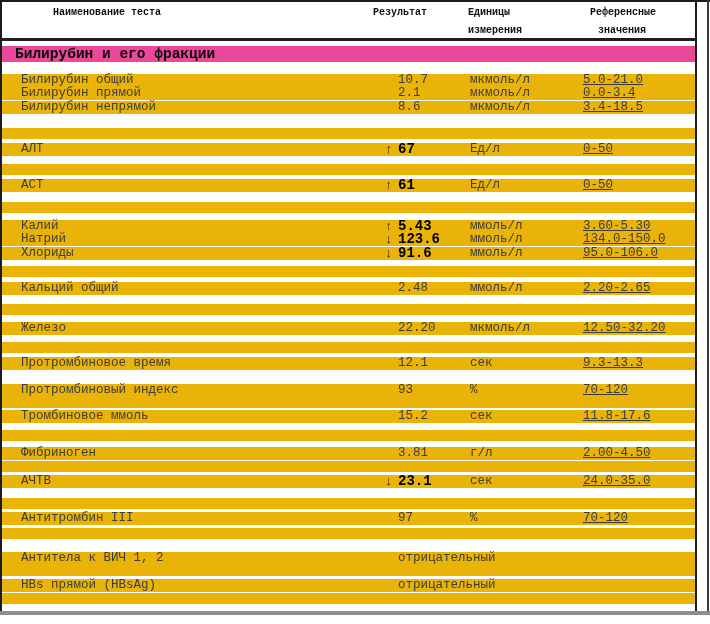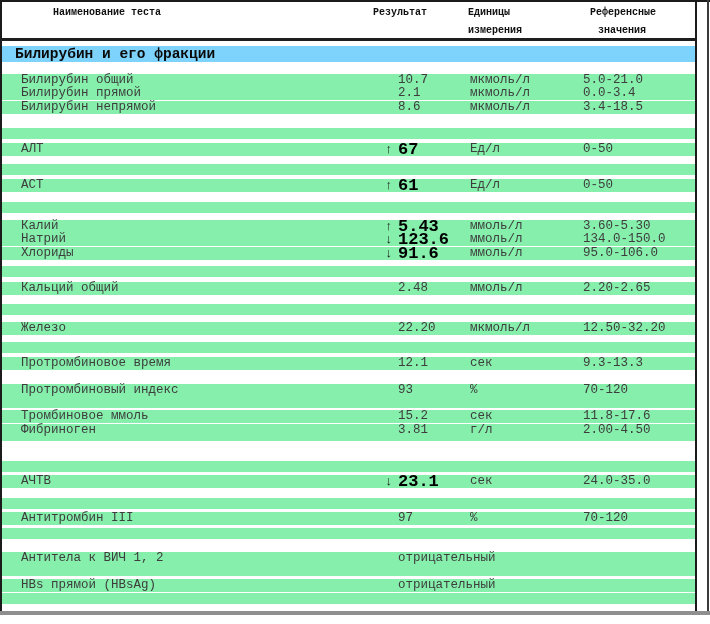--- a/index.html
+++ b/index.html
@@ -12,31 +12,31 @@
   .left-border{left:0;top:0;width:2px;height:613px;background:#1b1b1b;}
   .right-border{left:695px;top:0;width:2px;height:613px;background:#1b1b1b;}
   .edge-line{left:707px;top:0;width:2px;height:615px;background:#3a3a3a;}
   .header-sep{left:0;top:38px;width:697px;height:3px;background:#1e1e1e;}
   .bottom-line{left:0;top:611px;width:710px;height:4px;background:#8f8f8f;}
 
   
   .hcell{position:absolute;font-weight:bold;font-size:10px;line-height:14px;color:#101010;white-space:pre;}
 
   
-  .row,.band{position:absolute;left:2px;width:693px;height:13px;background:#86efac;}
+  .row,.band{position:absolute;left:2px;width:693px;height:13px;background:#eab308;}
   .band{height:11px;}
   .row .cell{position:absolute;top:0;line-height:13px;font-size:12.5px;color:#3d3d3d;white-space:pre;}
   .cell.name{left:19px;}
   .cell.arrow{left:383px;font-size:13px;color:#1a1a1a;}
   .cell.result{left:396px;}
   .cell.units{left:468px;}
-  .cell.ref{left:581px;}
-  .cell.hi{font-weight:bold;font-size:17px;color:#000;}
-
-  .section-row{position:absolute;left:2px;width:693px;height:16px;background:#7dd3fc;}
+  .cell.ref{left:581px;text-decoration:underline;}
+  .cell.hi{font-weight:bold;font-size:14px;color:#000;}
+
+  .section-row{position:absolute;left:2px;width:693px;height:16px;background:#ec4899;}
   .section-row .title{position:absolute;left:13px;top:0;line-height:16px;font-weight:bold;font-size:14.5px;color:#0a0a0a;white-space:pre;}
 </style>
 </head>
 <body>
 
 <div class="sheet">
 
   <div class="ln top-border"></div>
   <div class="ln left-border"></div>
   <div class="ln right-border"></div>
@@ -159,21 +159,21 @@
     <span class="cell ref">70-120</span>
   </div>
 
   <div class="row" style="top:410px">
     <span class="cell name">Тромбиновое ммоль</span>
     <span class="cell result">15.2</span>
     <span class="cell units">сек</span>
     <span class="cell ref">11.8-17.6</span>
   </div>
 
-  <div class="row" style="top:424px">
+  <div class="row" style="top:447px">
     <span class="cell name">Фибриноген</span>
     <span class="cell result">3.81</span>
     <span class="cell units">г/л</span>
     <span class="cell ref">2.00-4.50</span>
   </div>
 
   <div class="row" style="top:475px">
     <span class="cell name">АЧТВ</span>
     <span class="cell arrow">↓</span>
     <span class="cell result hi">23.1</span>

